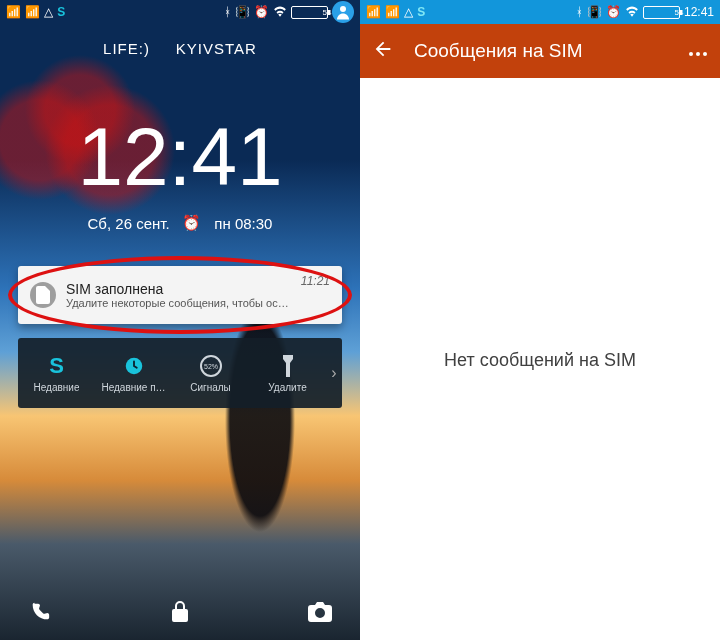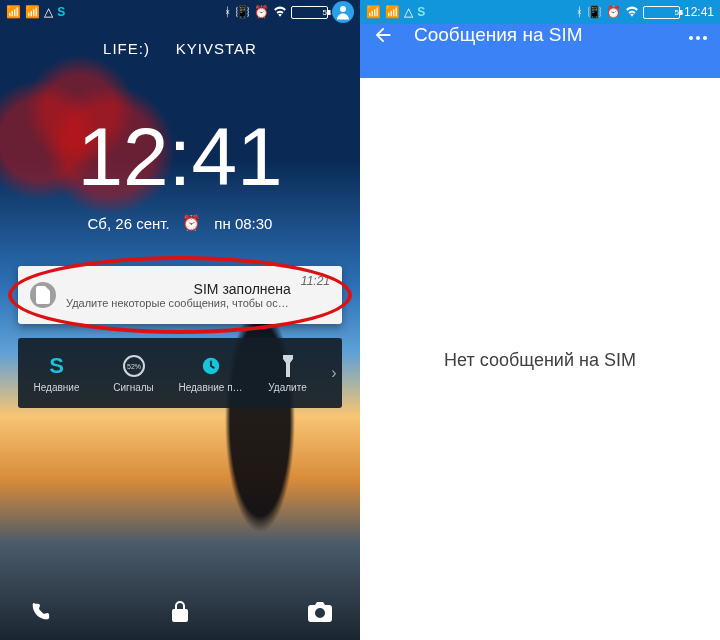--- a/index.html
+++ b/index.html
@@ -57,21 +57,21 @@
     color:#fff; font-size:15px; z-index:3; display:flex; justify-content:center; gap:13px; align-items:center;}
 
   
   .notif {
     position:absolute; top:266px; left:18px; right:18px; height:58px;
     background:#f4f4f4; border-radius:3px; z-index:3;
     display:flex; align-items:center; padding:0 12px;
     box-shadow:0 4px 8px rgba(0,0,0,.35);
   }
   .notif .icon-slot{width:26px;height:26px;border-radius:50%;display:flex;align-items:center;justify-content:center;background:#9e9e9e;color:#fff;font-size:14px;}
-  .notif .txt{flex:1;margin:0 10px;min-width:0;text-align:right;}
+  .notif .txt{flex:1;margin:0 10px;min-width:0;}
   .notif .title{font-size:14px;color:#222;}
   .notif .body{font-size:11px;color:#555;white-space:nowrap;overflow:hidden;text-overflow:ellipsis;}
   .notif .time{font-size:12px;color:#666;align-self:flex-start;margin-top:8px;font-style:italic;}
   .red-oval{position:absolute;top:256px;left:8px;width:344px;height:78px;border:4px solid #d11;border-radius:50%/50%;z-index:4;pointer-events:none;}
 
   
   .tray {
     position:absolute; top:338px; left:18px; right:18px; height:70px;
     background:rgba(20,30,40,.92); border-radius:3px; z-index:3;
     display:flex; align-items:center;
@@ -82,21 +82,21 @@
   .tray .chev{width:16px;color:#aaa;display:flex;align-items:center;justify-content:center;}
 
   
   .bottom-row{position:absolute;bottom:14px;left:0;right:0;display:flex;justify-content:space-between;padding:0 26px;z-index:3;color:#fff;}
   .bottom-row div{width:28px;height:28px;display:flex;align-items:center;justify-content:center;}
 
   
   .right { background:#fff; }
   .app-bar {
     position:absolute; top:24px; left:0; right:0; height:54px;
-    background:#3b82f6; color:#fff; display:flex; 
+    background:#c2410c; color:#fff; display:flex; align-items:center;
     padding:0 12px; gap:20px; font-size:19px;
   }
   .app-bar .title{flex:1;font-weight:400;}
   .empty-msg{position:absolute;top:50%;left:0;right:0;transform:translateY(20px);text-align:center;color:#404040;font-size:18px;margin-top:10px;}
 
   
   .avatar{width:22px;height:22px;border-radius:50%;background:#2aa0e8;display:flex;align-items:center;justify-content:center;}
   .avatar svg{width:18px;height:18px;}
 </style>
 </head>
@@ -160,35 +160,35 @@
   </div>
   <div class="red-oval"></div>
 
   <div class="tray">
     <div class="tray-item">
       <span class="ic" style="color:#19c3dc;font-size:22px;font-weight:bold;">S</span>
       <span class="lbl">Недавние</span>
     </div>
     <div class="tray-item">
       <span class="ic">
+        <svg width="22" height="22" viewBox="0 0 24 24">
+            <circle cx="12" cy="12" r="9" fill="#19c3dc"></circle>
+            <path d="M12 7v5l3 2" stroke="#0b2230" stroke-width="2" fill="none" stroke-linecap="round"></path>
+          </svg>
+      </span>
+      <span class="lbl">Недавние п…</span>
+    </div>
+    <div class="tray-item">
+      <span class="ic">
         <svg width="24" height="24" viewBox="0 0 24 24">
             <circle cx="12" cy="12" r="10" stroke="#cfd6dc" stroke-width="2" fill="none"></circle>
             <text x="12" y="15" text-anchor="middle" font-size="7" fill="#cfd6dc">52%</text>
           </svg>
       </span>
       <span class="lbl">Сигналы</span>
-    </div>
-    <div class="tray-item">
-      <span class="ic">
-        <svg width="22" height="22" viewBox="0 0 24 24">
-            <circle cx="12" cy="12" r="9" fill="#19c3dc"></circle>
-            <path d="M12 7v5l3 2" stroke="#0b2230" stroke-width="2" fill="none" stroke-linecap="round"></path>
-          </svg>
-      </span>
-      <span class="lbl">Недавние п…</span>
     </div>
     <div class="tray-item">
       <span class="ic">
         <svg width="14" height="22" viewBox="0 0 14 22">
             <path d="M2 0h10v4l-3 4v14H5V8L2 4z" fill="#cfd6dc"></path>
           </svg>
       </span>
       <span class="lbl">Удалите</span>
     </div>
     <div class="chev">

